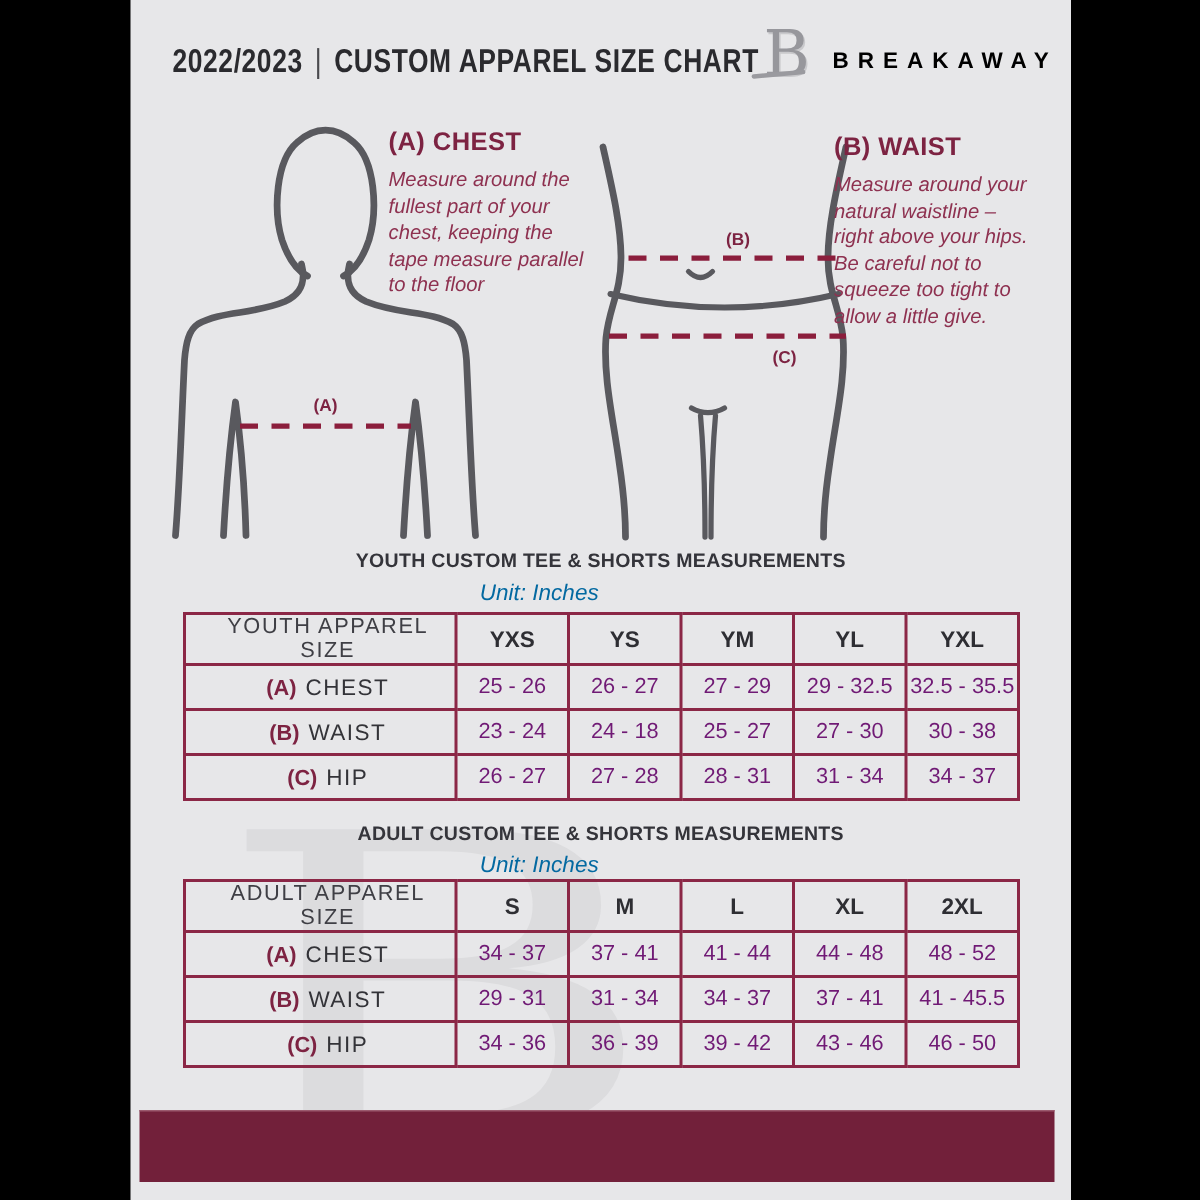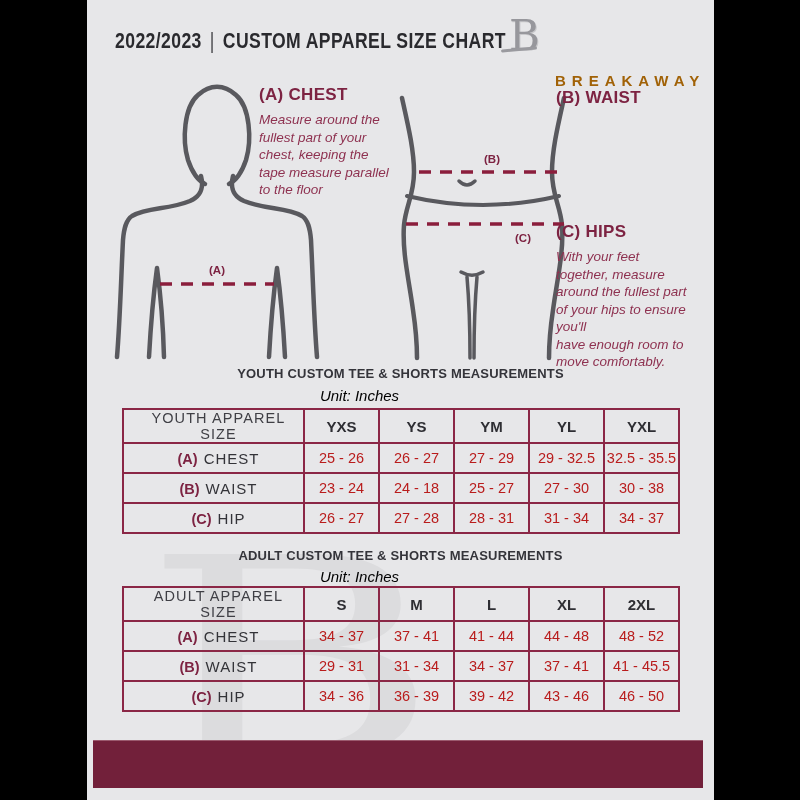--- a/index.html
+++ b/index.html
@@ -23,48 +23,48 @@
     font-weight:bold;font-size:22px;color:#2a2a2e;letter-spacing:.5px;
     transform:scaleX(.8);transform-origin:left center;}
   .hdr-title .sep{font-weight:normal;color:#4a4a4e;padding:0 10px;}
   .logo{position:absolute;left:416px;top:14px;width:42px;height:46px;}
   .logo-b{position:absolute;left:6px;top:0;font-family:"DejaVu Serif",serif;
     font-size:42px;line-height:44px;color:#97979c;
     text-shadow:1px 1px 0 #c9c9cc;}
   .logo-swoosh{position:absolute;left:-2px;bottom:9px;width:36px;height:3px;
     background:#9a9a9f;transform:rotate(-5deg);border-radius:2px;}
   .brand{position:absolute;left:468px;top:32px;font-weight:bold;font-size:15px;
-    letter-spacing:6px;color:#a16207;white-space:nowrap;margin-top:40px;}
+    letter-spacing:6px;color:#000000;white-space:nowrap;}
 
   
   .figures{position:absolute;left:0;top:75px;width:627px;height:290px;}
   .guide-block{position:absolute;}
   .guide-heading{font-weight:bold;font-size:17px;color:var(--maroon-heading);
     letter-spacing:.3px;}
   .guide-text{font-style:italic;font-size:13.5px;line-height:17.5px;
     color:var(--maroon-text);white-space:pre-line;margin-top:6px;}
   .gb-chest{left:172px;top:85px;width:160px;}
   .gb-waist{left:469px;top:88px;width:155px;}
   .gb-hips{left:469px;top:222px;width:155px;}
 
   
   .sec-title{position:absolute;left:0;width:627px;text-align:center;
     font-weight:bold;font-size:13px;color:#34343a;letter-spacing:.2px;}
   .sec-unit{position:absolute;left:0;width:545px;text-align:center;
-    font-style:italic;font-size:15px;color:#000000;}
+    font-style:italic;font-size:15px;color:#0369a1;}
 
   
   .size-table{position:absolute;left:35px;width:556px;border-collapse:collapse;
     table-layout:fixed;z-index:1;}
   .size-table th,.size-table td{border:2px solid var(--maroon-line);
     height:30px;padding:0;text-align:center;background:transparent;}
   .size-table th{font-weight:bold;font-size:15px;color:#2e2e33;}
   .size-table .lbl{ text-align:center;padding-left:10px;font-size:14.5px;
     color:#3f3f45;letter-spacing:1.1px;font-weight:normal;}
-  .size-table td.val{font-size:14.5px;color:#b91c1c;}
+  .size-table td.val{font-size:14.5px;color:#701a75;}
   .row-prefix{font-weight:bold;color:var(--maroon-heading);margin-right:6px;letter-spacing:0;}
   .row-name{color:#333338;letter-spacing:1px;font-size:15px;}
 
   
   .watermark{position:absolute;left:55px;top:552px;z-index:0;
     font-family:"DejaVu Serif",serif;font-size:280px;line-height:.78em;
     color:#dcdcde;transform:scaleX(1.45);transform-origin:left top;
     user-select:none;}
   .footer-bar{position:absolute;left:6px;top:740px;width:610px;height:48px;
     background:var(--maroon-bar);z-index:2;border-top:1px solid #9b5a6e;}
@@ -117,30 +117,26 @@
   <div class="guide-block gb-chest">
     <div class="guide-heading">(A) CHEST</div>
     <div class="guide-text">Measure around the
 fullest part of your
 chest, keeping the
 tape measure parallel
 to the floor</div>
   </div>
   <div class="guide-block gb-waist">
     <div class="guide-heading">(B) WAIST</div>
-  </div>
-  <div class="guide-block gb-hips">
-    <div class="guide-heading">(C) HIPS</div>
-    <div class="guide-text">With your feet
-together, measure
-around the fullest part
-of your hips to ensure
-you'll
-have enough room to
-move comfortably.</div>
+    <div class="guide-text">Measure around your
+natural waistline –
+right above your hips.
+Be careful not to
+squeeze too tight to
+allow a little give.</div>
   </div>
 
   <div class="watermark">B</div>
 
   <div class="sec-title" style="top:366px">YOUTH CUSTOM TEE &amp; SHORTS MEASUREMENTS</div>
   <div class="sec-unit" style="top:387px">Unit: Inches</div>
   <table class="size-table" style="top:408px">
     <colgroup>
         <col style="width:181px">
         <col style="width:75px">

